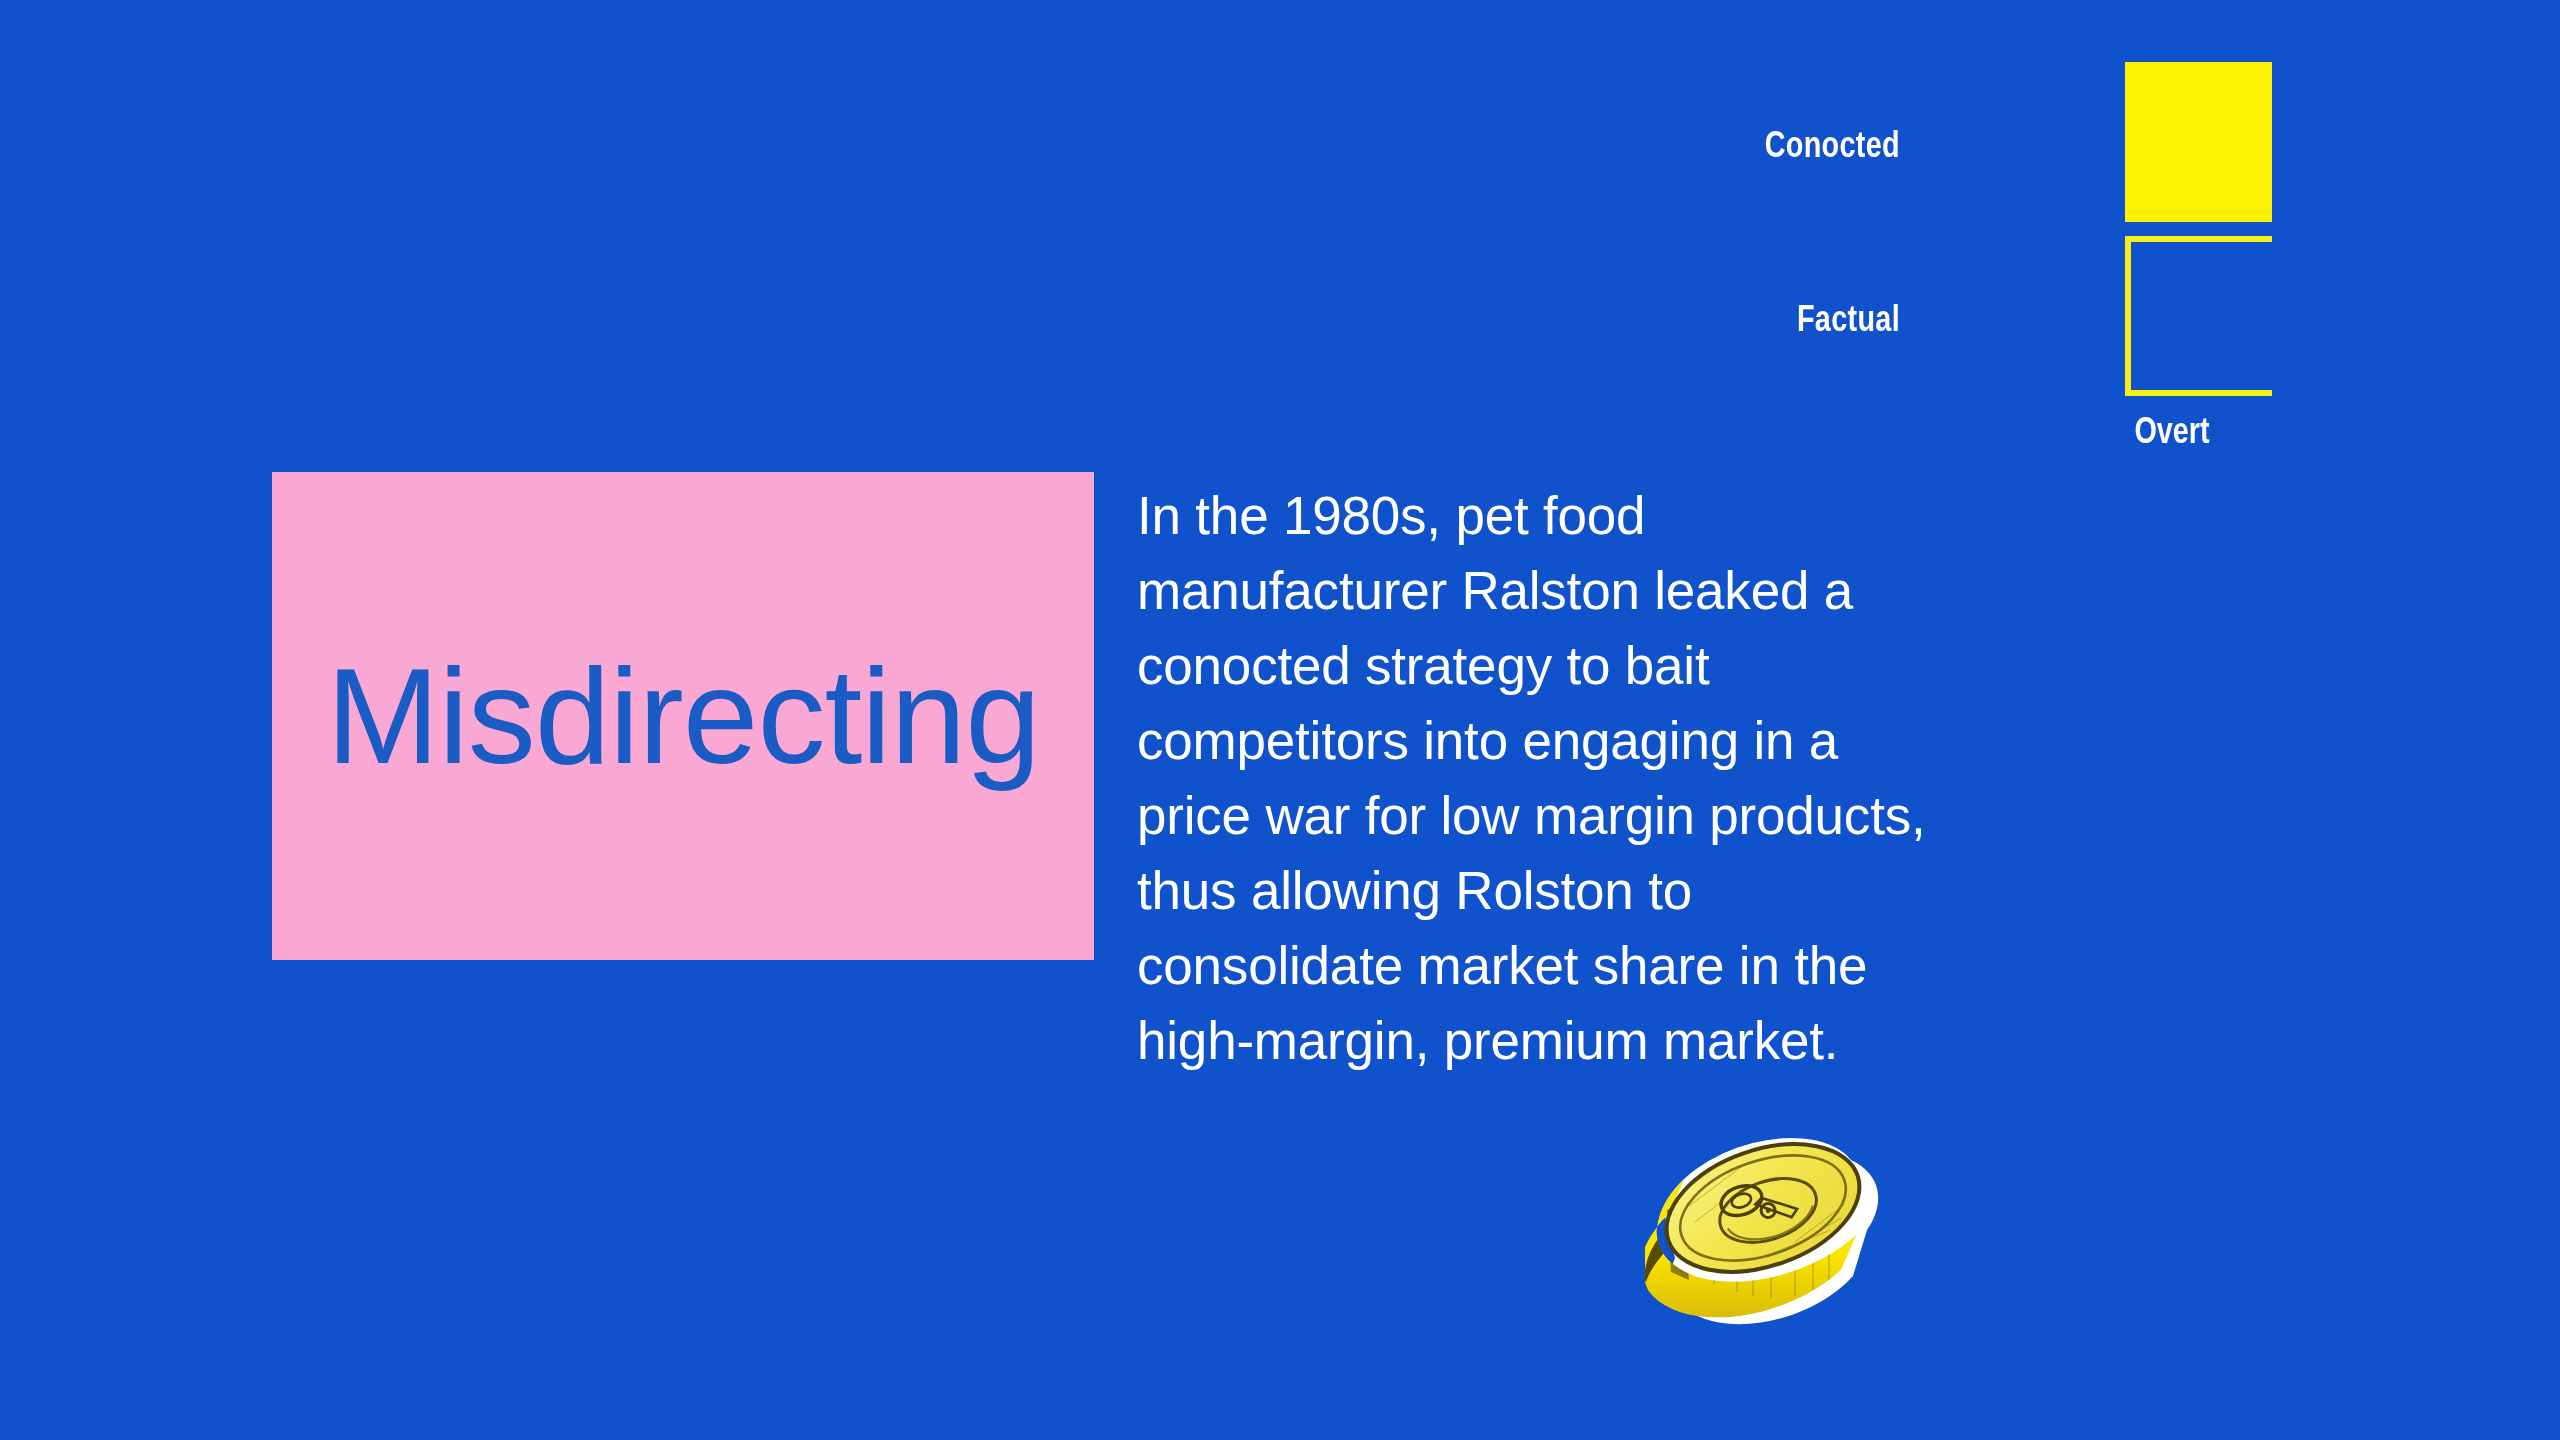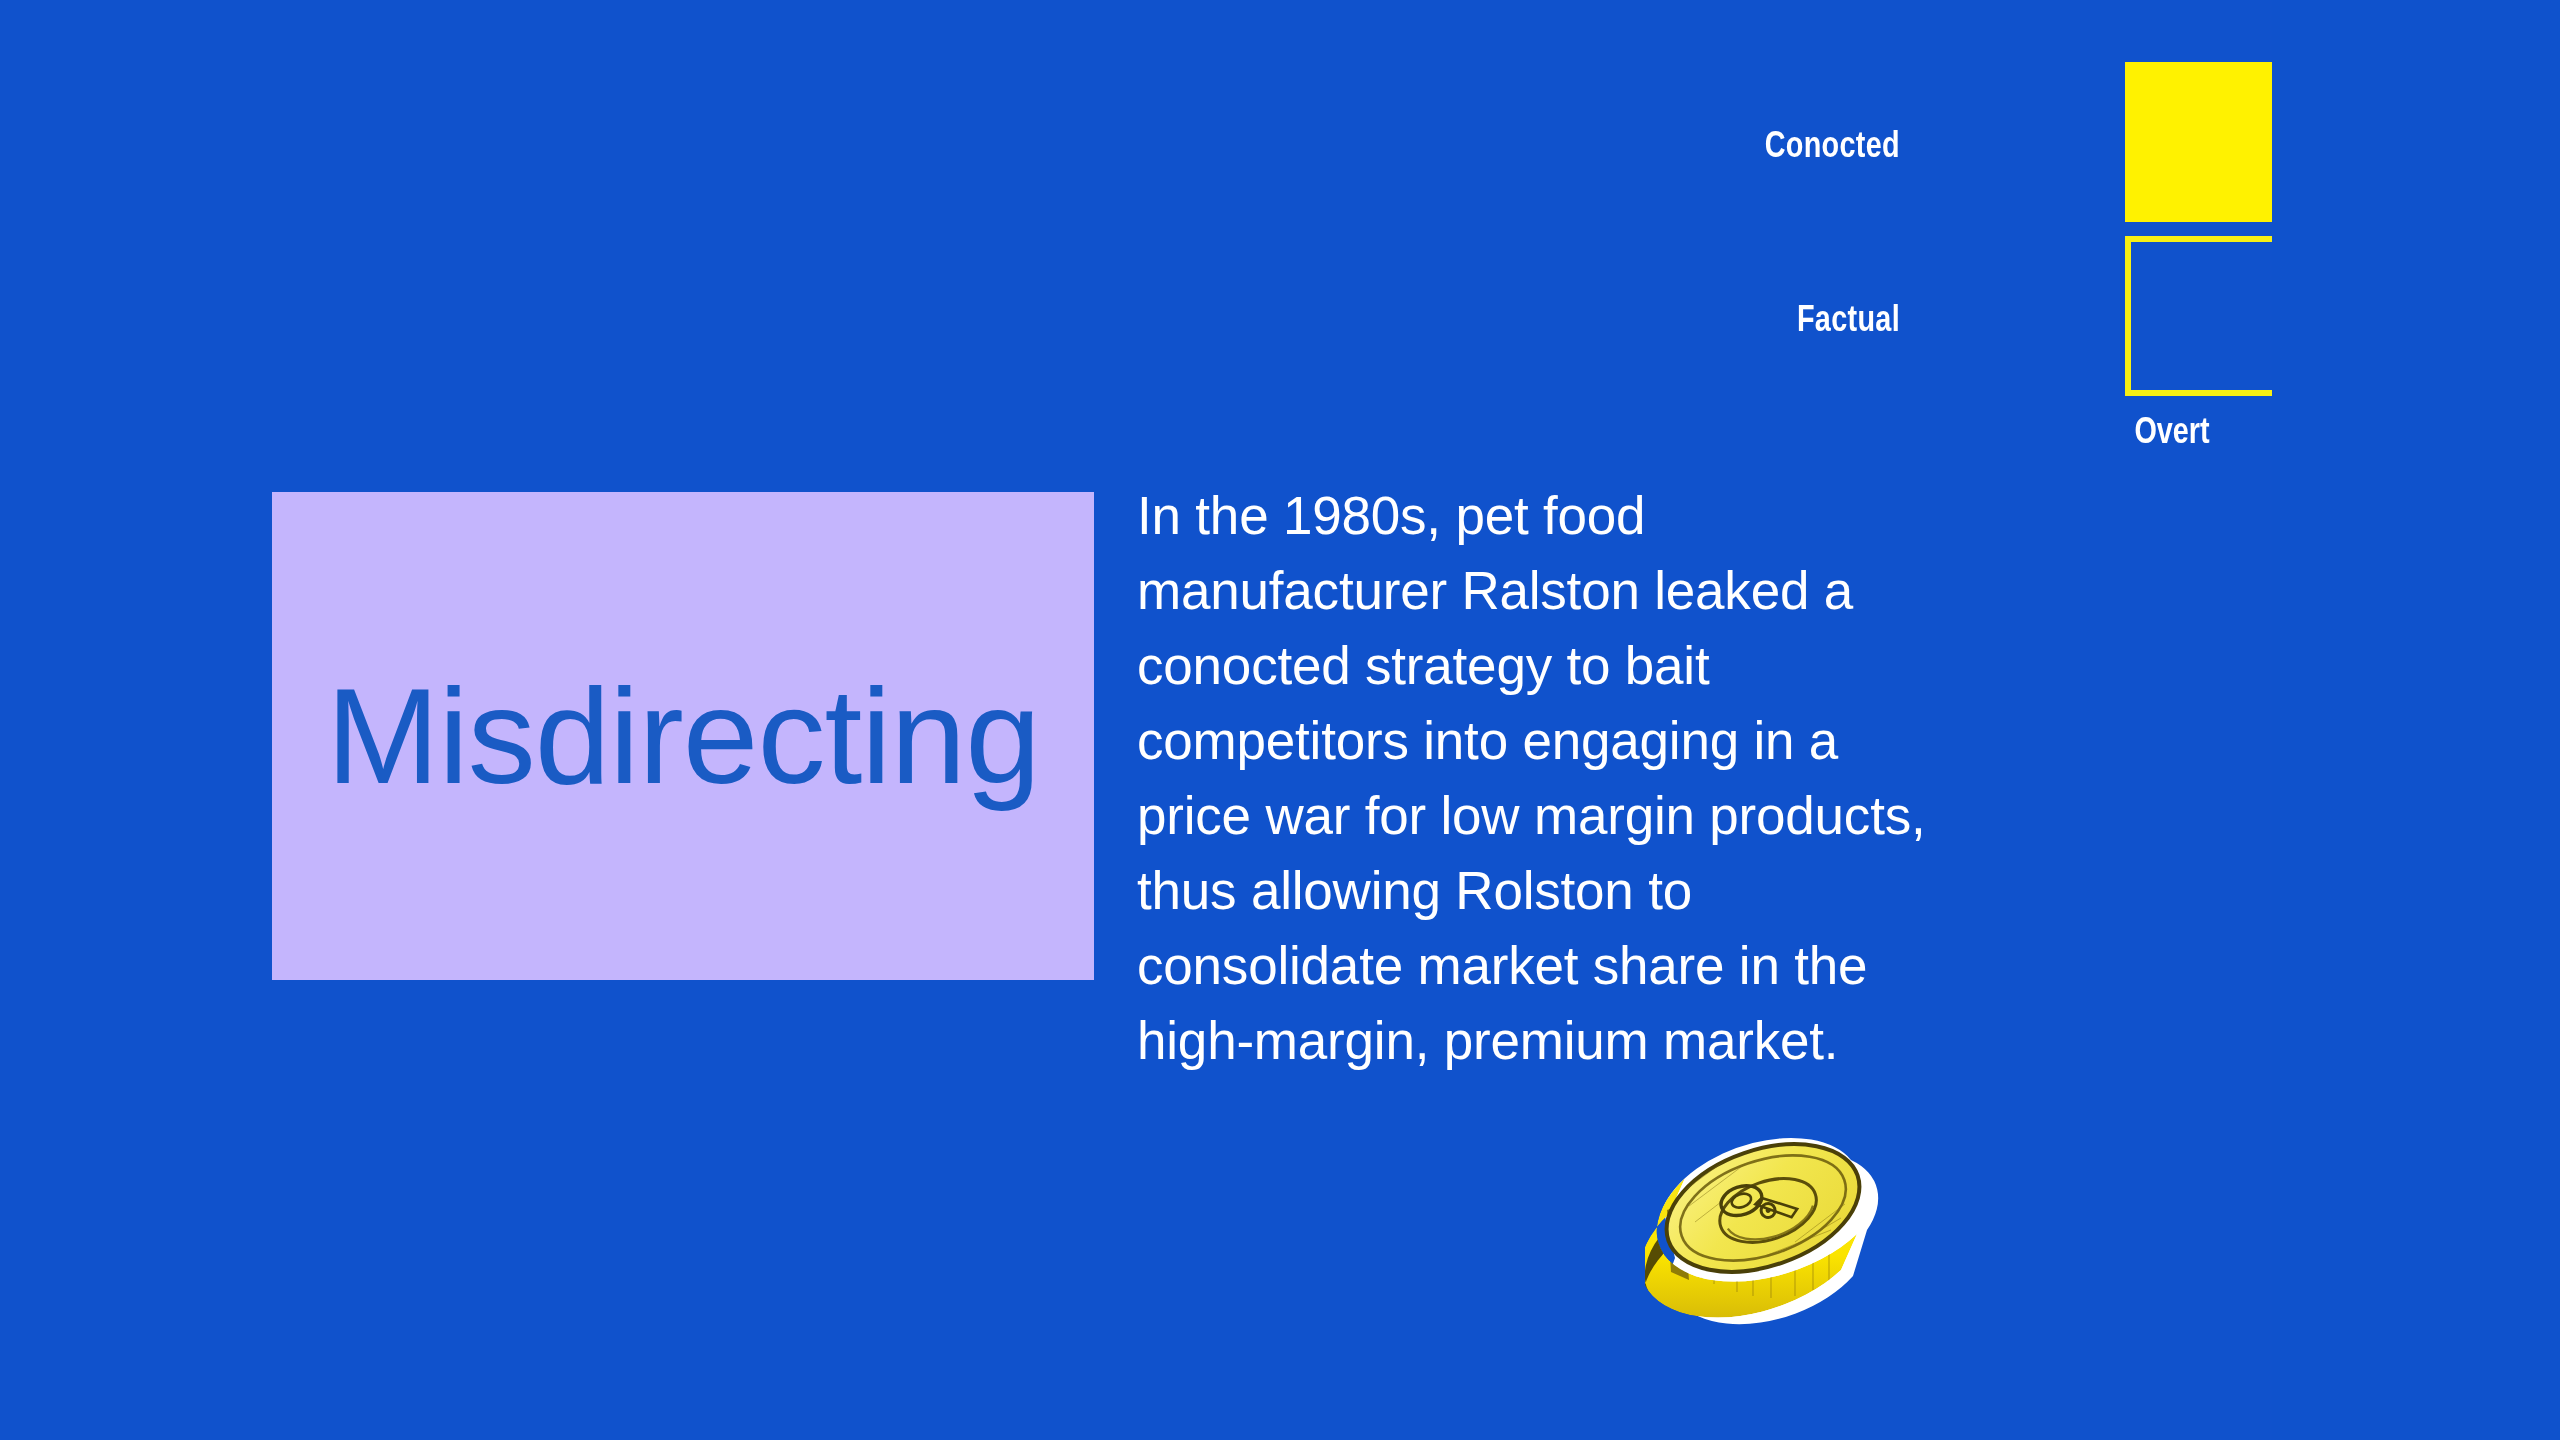--- a/index.html
+++ b/index.html
@@ -75,24 +75,24 @@
     display: inline-block;
     transform: scaleX(0.80);
   }
   .collabel-0 { left: 225px; }
   .collabel-1 { left: 418px; }
 
   
   #title-box {
     position: absolute;
     left: 272px;
-    top: 492px;
+    top: 472px;
     width: 822px;
     height: 488px;
-    background: #c4b5fd;
+    background: #f9a8d4;
   }
   #title-text {
     position: absolute;
     left: 0;
     right: 0;
     top: 50%;
     transform: translateY(-50%);
     text-align: center;
     color: #1a5bc4;
     font-family: "Liberation Sans Narrow", "Liberation Sans", sans-serif;

